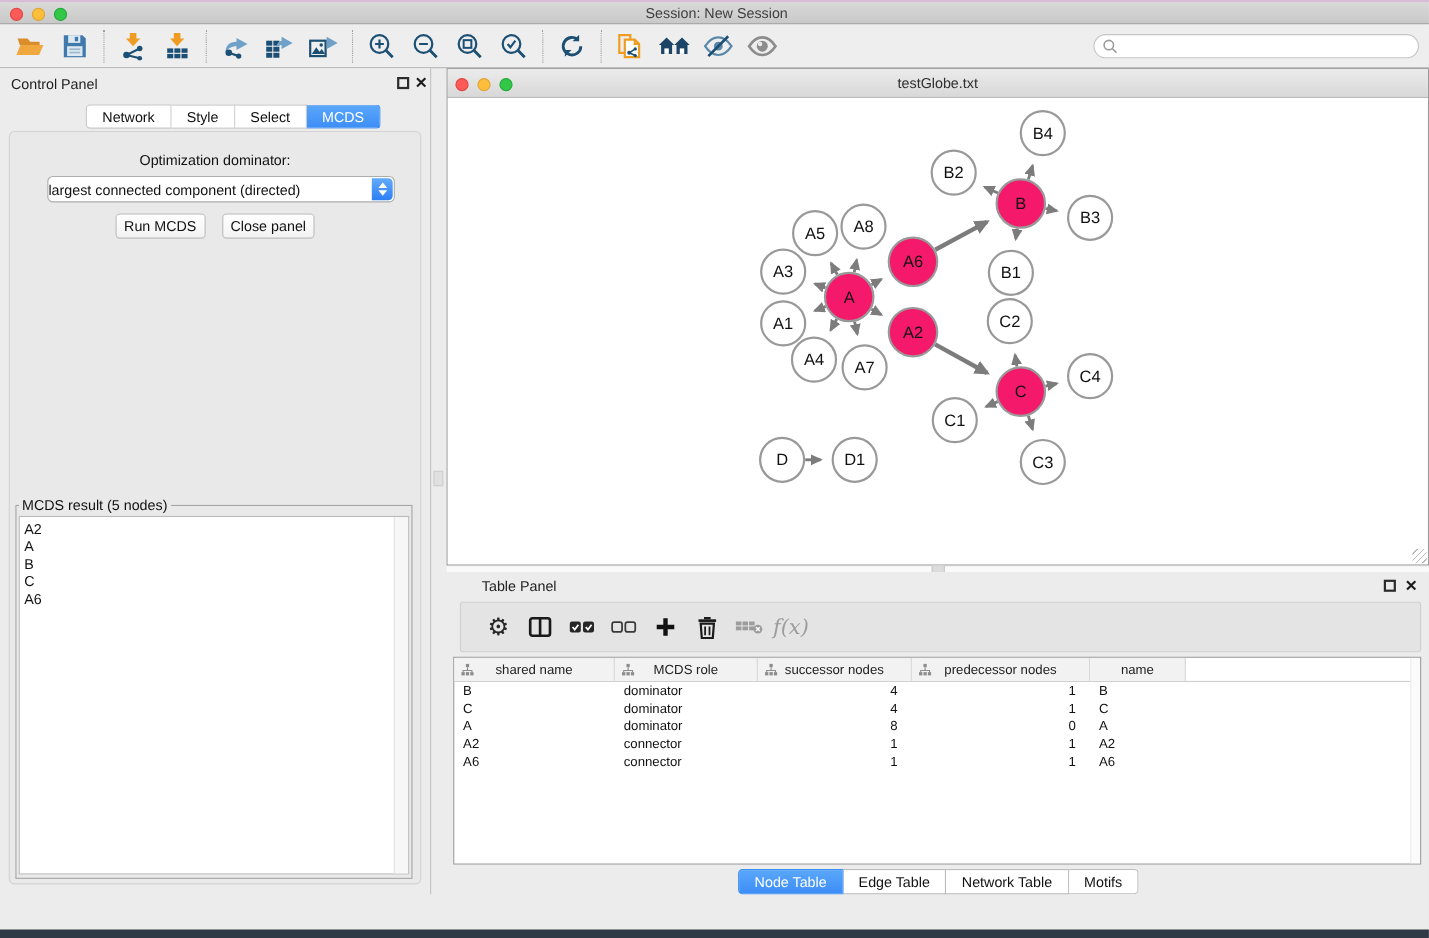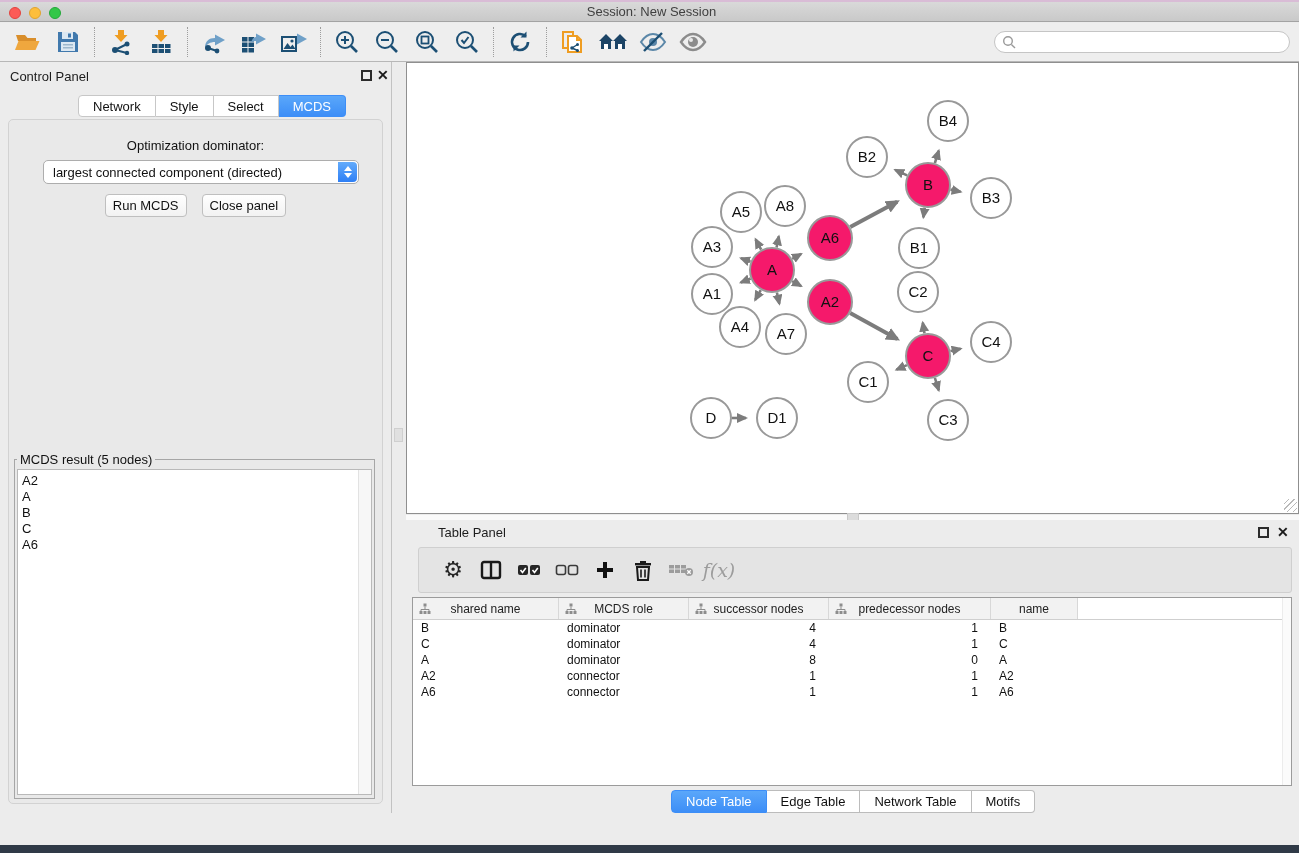--- a/index.html
+++ b/index.html
@@ -39,21 +39,21 @@
   .cp-tab { height:22px; padding:2px 14px; font-size:13px; background:#fff; border:1px solid #c7c7c7;
     border-left:none; color:#111; display:flex; align-items:center; }
   .cp-tab:first-child { border-left:1px solid #c7c7c7; border-radius:4px 0 0 4px; }
   .cp-tab:last-child { border-radius:0 4px 4px 0; }
   .cp-tab.active { background:linear-gradient(#5aa7fa,#3d8ef7); color:#fff; border-color:#3d8ef7; }
   .cp-content { position:absolute; left:8px; top:57px; width:375px; bottom:9px;
     background:#e9e9e9; border:1px solid #d2d2d2; border-radius:5px; }
   .opt-label { position:absolute; left:0; right:0; top:18px; text-align:center; font-size:13px; color:#111; }
   .dropdown { position:absolute; left:34px; top:40px; width:316px; height:24px; background:#fff;
     border:1px solid #adadad; border-radius:5px; font-size:13px; color:#111;
-    display:flex; align-items:center; padding-left:9px; }
+    display:flex; align-items:center; }
   .dd-stepper { position:absolute; right:1px; top:1px; bottom:1px; width:19px; border-radius:0 4px 4px 0;
     background:linear-gradient(#63abfb,#2e7ff5); display:flex; flex-direction:column;
     align-items:center; justify-content:center; gap:2px; }
   .dd-up { width:0; height:0; border-left:4px solid transparent; border-right:4px solid transparent; border-bottom:5px solid #fff; }
   .dd-down { width:0; height:0; border-left:4px solid transparent; border-right:4px solid transparent; border-top:5px solid #fff; }
   .btn-row { position:absolute; left:0; right:0; top:74px; display:flex; justify-content:center; gap:15px; }
   .btn { height:23px; padding:0 7px; font-size:13px; color:#111; background:linear-gradient(#ffffff,#f2f2f2);
     border:1px solid #bfbfbf; border-radius:4px; font-family:"Liberation Sans",sans-serif; }
   .result-box { position:absolute; left:5px; right:7px; top:332px; bottom:4px;
     border:1px solid #a6a6a6; }
@@ -319,20 +319,28 @@
             </div>
           <div class="mcds-scroll"></div>
         </div>
       </fieldset>
     </div>
   </div>
 
   <div class="v-grip"></div>
 
   <div class="net-window">
+    <div class="net-titlebar">
+      <div class="lights" style="left:7px; top:8px;">
+        <div class="light red"></div>
+        <div class="light yellow"></div>
+        <div class="light green"></div>
+      </div>
+      <div class="title">testGlobe.txt</div>
+    </div>
     <div class="net-canvas">
       <svg id="graph" width="891" height="425">
           <defs>
             <marker id="arr" markerUnits="userSpaceOnUse" markerWidth="13" markerHeight="11" refX="9" refY="5" orient="auto">
               <path d="M0,0 L11,5 L0,10 z" fill="#7c7c7c"></path>
             </marker>
             <marker id="arrB" markerUnits="userSpaceOnUse" markerWidth="16" markerHeight="14" refX="11" refY="6.5" orient="auto">
               <path d="M0,0 L14,6.5 L0,13 z" fill="#7c7c7c"></path>
             </marker>
           </defs>

